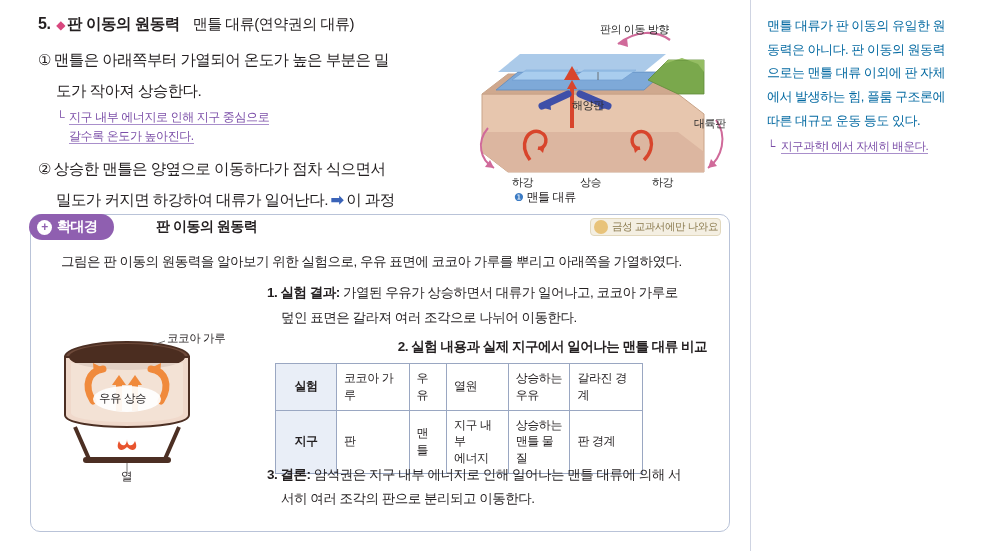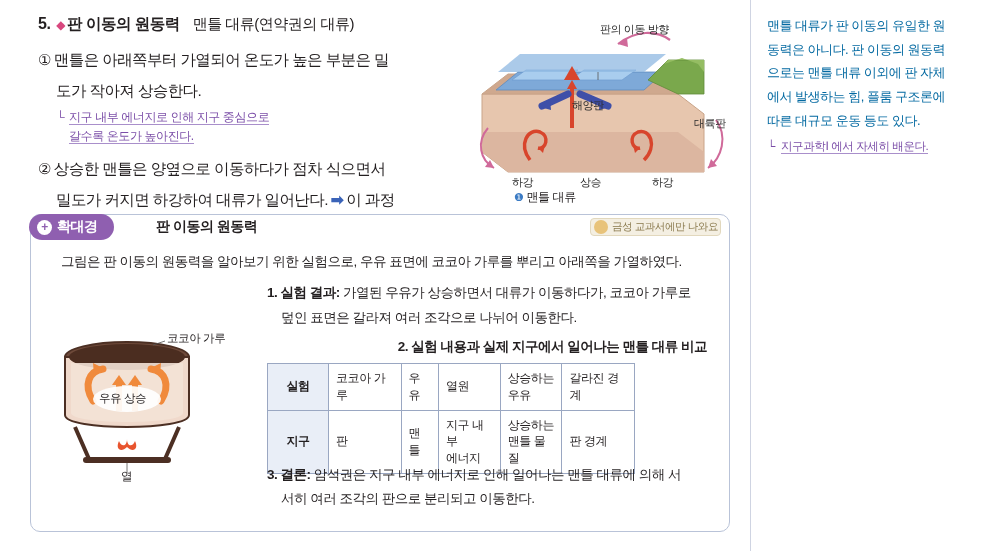--- a/index.html
+++ b/index.html
@@ -271,21 +271,21 @@
   .pot-label {
     position: absolute;
     font-size: 11.5px;
     letter-spacing: -0.4px;
     white-space: nowrap;
   }
 
   
   .tbl {
     position: absolute;
-    left: 236px;
+    left: 244px;
     top: 148px;
     width: 368px;
     border-collapse: collapse;
     font-size: 12px;
     letter-spacing: -0.4px;
   }
   .tbl td {
     border: 1px solid #9aa7c2;
     padding: 6px 7px;
     vertical-align: middle;
@@ -406,21 +406,21 @@
       <div class="zoom-heading">판 이동의 원동력</div>
       <div class="zoom-badge">
         <span class="badge-dot"></span>
         <span>금성 교과서에만 나와요</span>
       </div>
 
       <div class="zoom-intro">그림은 판 이동의 원동력을 알아보기 위한 실험으로, 우유 표면에 코코아 가루를 뿌리고 아래쪽을 가열하였다.</div>
 
       <div class="zoom-step" style="left:236px; top:66px; width:440px;">
         <span class="step-label">1. 실험 결과:</span>
-        <span>가열된 우유가 상승하면서 대류가 이동하다가, 코코아 가루로</span><br>
+        <span>가열된 우유가 상승하면서 대류가 일어나고, 코코아 가루로</span><br>
         <span style="margin-left:14px;display:inline-block">덮인 표면은 갈라져 여러 조각으로 나뉘어 이동한다.</span>
       </div>
 
       <div class="zoom-step" style="left:236px; top:120px; width:440px;text-align:right;">
         <span class="step-label">2. 실험 내용과 실제 지구에서 일어나는 맨틀 대류 비교</span>
       </div>
 
       <div class="pot-wrap">
         <svg width="190" height="160" viewBox="0 0 190 160">
 

